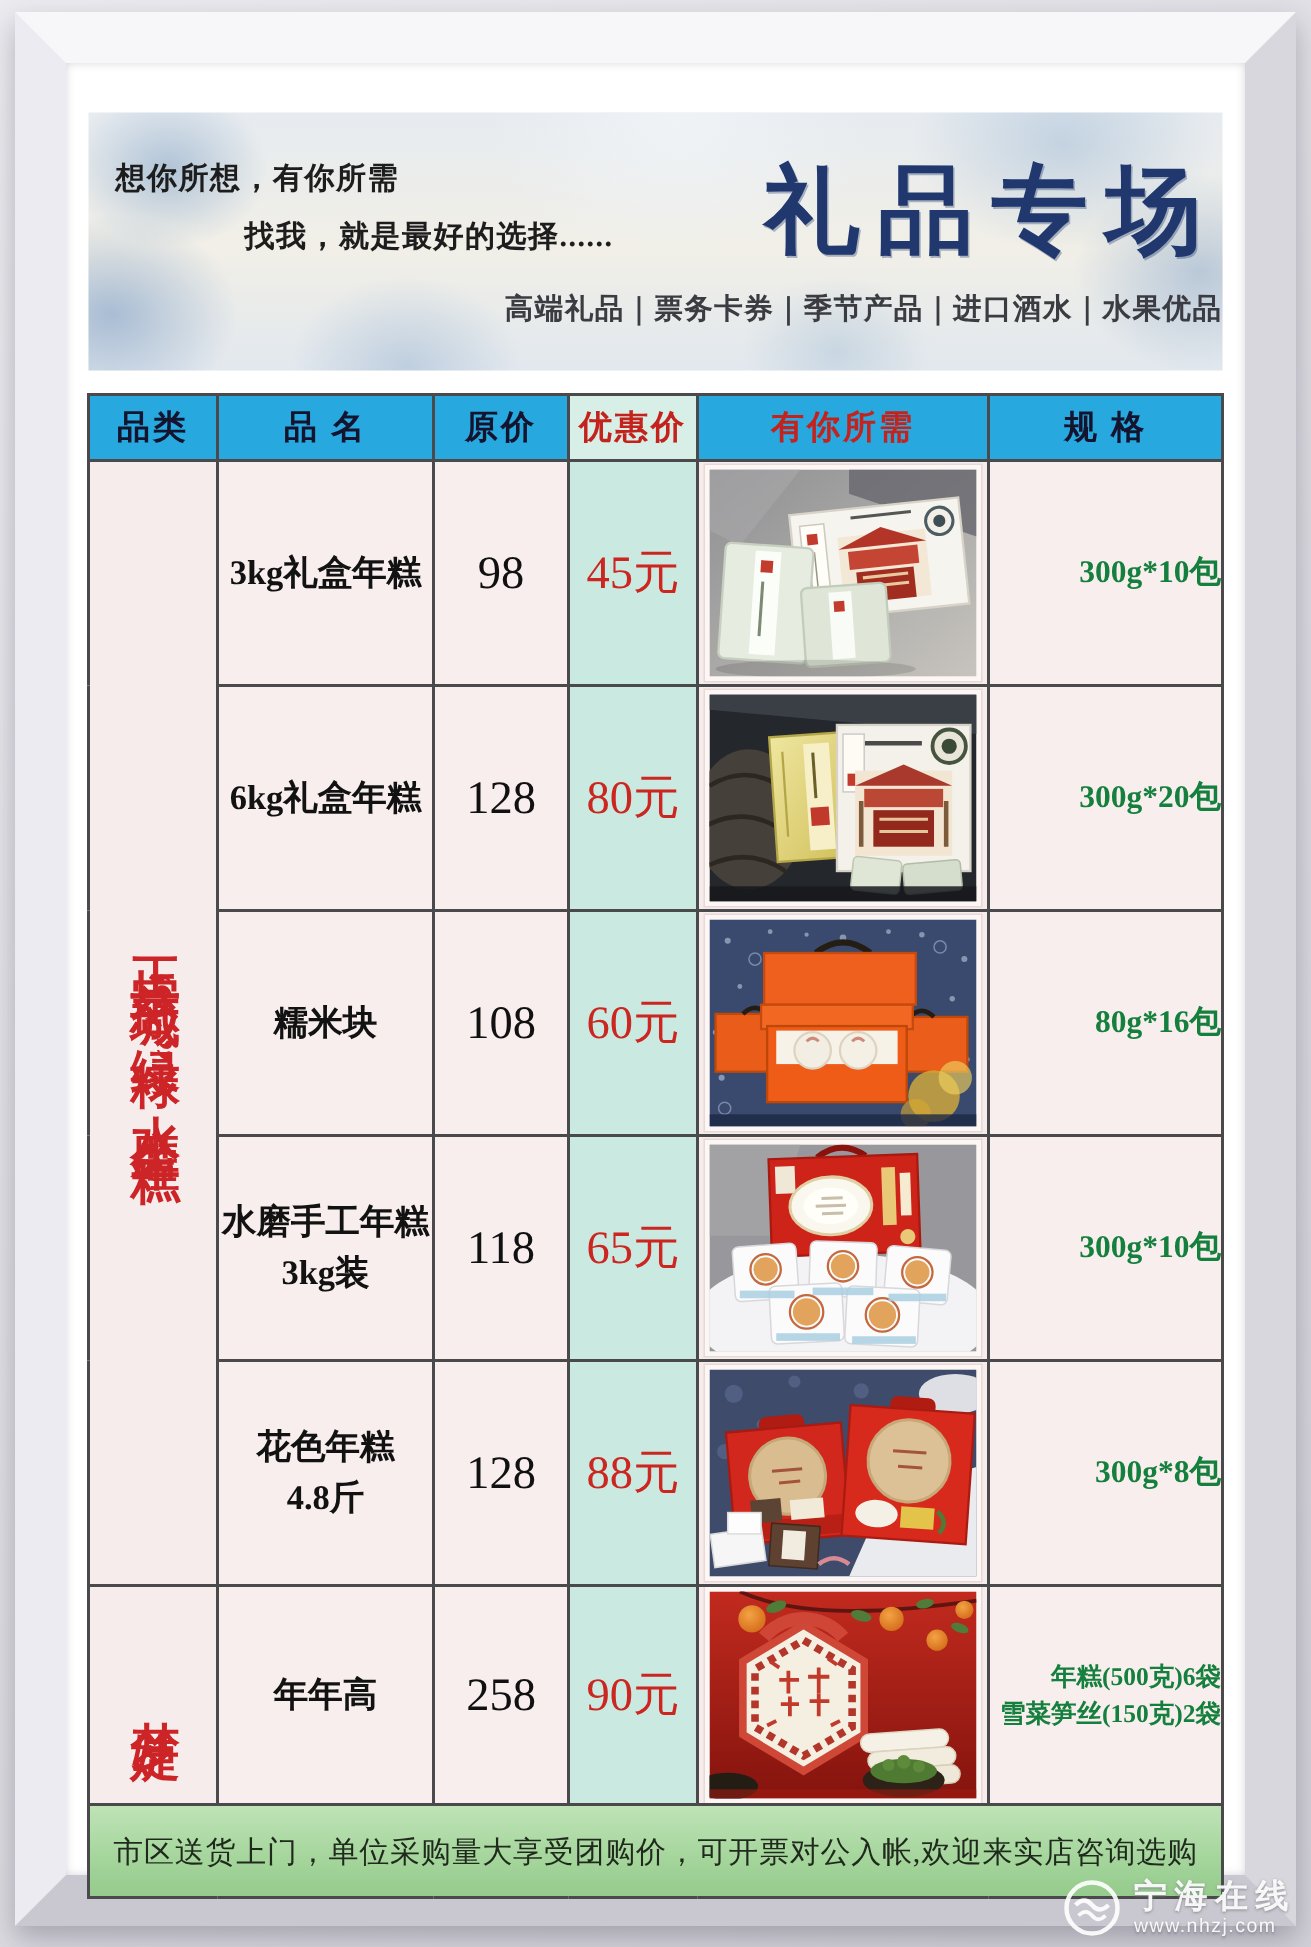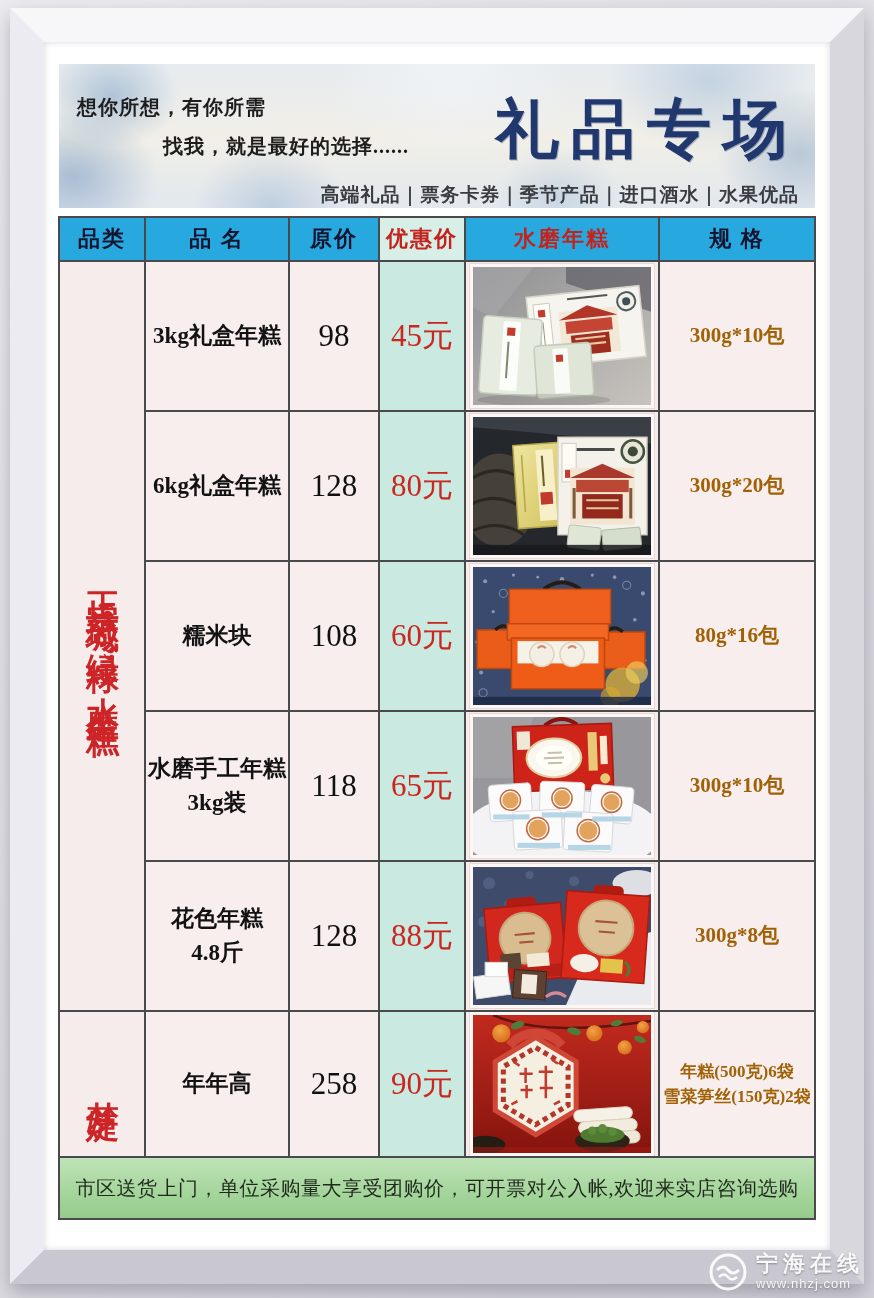--- a/index.html
+++ b/index.html
@@ -13,39 +13,39 @@
     position:absolute;left:10px;top:8px;right:10px;bottom:14px;
     border:34px solid;
     border-top-color:#f7f7fa;border-left-color:#ecebf1;
     border-right-color:#d8d7dd;border-bottom-color:#c9c8d0;
     background:#ffffff;
     box-shadow:0 8px 18px rgba(40,40,60,.30), inset 0 0 6px rgba(90,90,110,.25);
   }
   .content{position:relative;width:100%;height:100%;padding:18px 5px 0 5px;box-sizing:border-box;}
   
   .banner{
-    position:relative;width:756px;height:144px;margin:4px auto;overflow:hidden;
+    position:relative;width:756px;height:172px;margin:15px auto;overflow:hidden;
     background:
       radial-gradient(95px 75px at 7% 22%, rgba(137,168,200,.60), transparent 70%),
       radial-gradient(120px 95px at 2% 78%, rgba(116,150,192,.55), transparent 70%),
       radial-gradient(110px 85px at 28% 98%, rgba(148,176,206,.45), transparent 70%),
       radial-gradient(140px 100px at 86% 12%, rgba(160,186,212,.50), transparent 72%),
       radial-gradient(120px 95px at 98% 62%, rgba(128,160,198,.48), transparent 70%),
       radial-gradient(90px 70px at 66% 92%, rgba(150,180,205,.35), transparent 70%),
       radial-gradient(170px 120px at 52% 4%, rgba(240,243,246,.95), transparent 75%),
       linear-gradient(180deg,#e6ebf0 0%,#f1efe7 52%,#e2e8ee 100%);
   }
   .slogan1{position:absolute;left:18px;top:30px;font-size:20px;font-weight:bold;color:#1d1d1d;letter-spacing:1px;}
   .slogan2{position:absolute;left:104px;top:69px;font-size:20px;font-weight:bold;color:#1d1d1d;letter-spacing:1px;}
   .big-title{
-    position:absolute;right:16px;top:22px;font-size:64px;font-weight:900;
+    position:absolute;right:2px;top:22px;font-size:64px;font-weight:900;
     color:#20386e;letter-spacing:12px;white-space:nowrap;
     text-shadow:1px 1px 0 rgba(32,56,110,.35);
   }
-  .tagline{position:absolute;right:16px;top:118px;font-size:19px;font-weight:bold;color:#3b3b42;letter-spacing:1px;white-space:nowrap;}
+  .tagline{position:absolute;right:0;top:118px;font-size:19px;font-weight:bold;color:#3b3b42;letter-spacing:1px;white-space:nowrap;}
   
   table.price-table{
     width:756px;margin:8px auto 0 auto;border-collapse:collapse;table-layout:fixed;
     border:2px solid #0ea5e9;
     padding-left:32px;
   }
   .price-table td,.price-table th{border:2px solid #4a4a4c;padding:0;text-align:center;vertical-align:middle;overflow:hidden;}
   thead tr{height:44px;}
   th{background:#27a9e0;font-size:22px;font-weight:bold;color:#14142e;letter-spacing:2px;}
   th.mint{background:#d7efe7;}
@@ -54,21 +54,21 @@
   tr.prow-last{height:145px;margin-top:36px;}
   td{background:#f8eeee;}
   td.cat{background:#f7ecec;}
   .vtext{
     writing-mode:vertical-rl;margin:0 auto;
     font-size:33px;font-weight:bold;color:#cd2527;letter-spacing:9px;line-height:1;
   }
   td.name{font-size:23px;font-weight:bold;color:#121212;white-space:pre-line;line-height:1.5;}
   td.orig{font-size:31px;color:#111;}
   td.sale{background:#c9e9e1;font-size:31px;color:#cb2620;}
-  td.spec{font-size:21px;font-weight:bold;color:#a16207;white-space:pre-line;line-height:1.6;}
+  td.spec{font-size:21px;font-weight:bold;color:#15803d;white-space:pre-line;line-height:1.6;text-align:right;}
   td.spec.small{font-size:17px;letter-spacing:0;line-height:1.5;}
   td.pic{background:#f6ecec;}
   .photo{
     width:178px;height:138px;margin:0 auto;border:3px solid #fcf7f5;
     box-shadow:0 0 0 1px #e6d9d8;box-sizing:content-box;display:block;
   }
   .photo svg{display:block;width:100%;height:100%;}
   td.footer-note{
     height:60px;
     background:linear-gradient(180deg,#bfe3b7 0%,#a6d69d 55%,#95cb8c 100%);
@@ -104,21 +104,21 @@
         <col style="width:86px">
           <col style="width:194px">
           <col style="width:156px">
       </colgroup>
       <thead>
         <tr>
           <th>品类</th>
           <th>品 名</th>
           <th>原价</th>
           <th class="mint red">优惠价</th>
-          <th class="red">水磨年糕</th>
+          <th class="red">有你所需</th>
           <th>规 格</th>
         </tr>
       </thead>
       <tbody>
         <tr class="prow">
           <td class="cat" rowspan="5">
             <div class="vtext">正宗慈城“绿粶”水磨年糕</div>
           </td>
           <td class="name">3kg礼盒年糕</td>
           <td class="orig">98</td>

